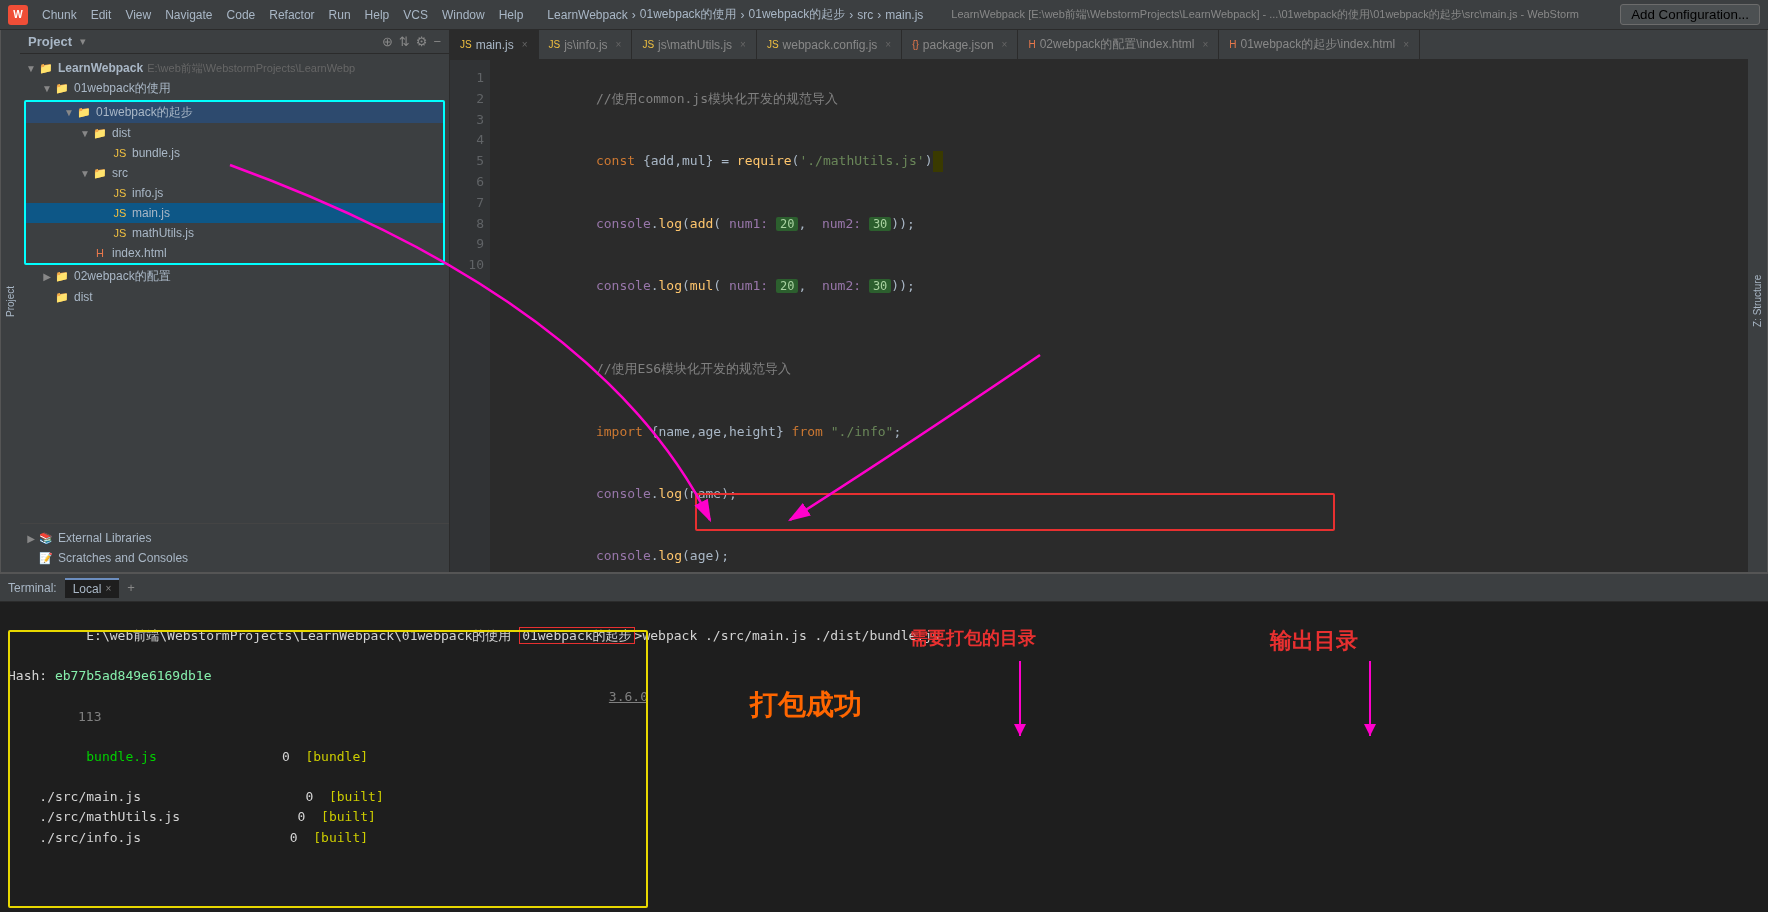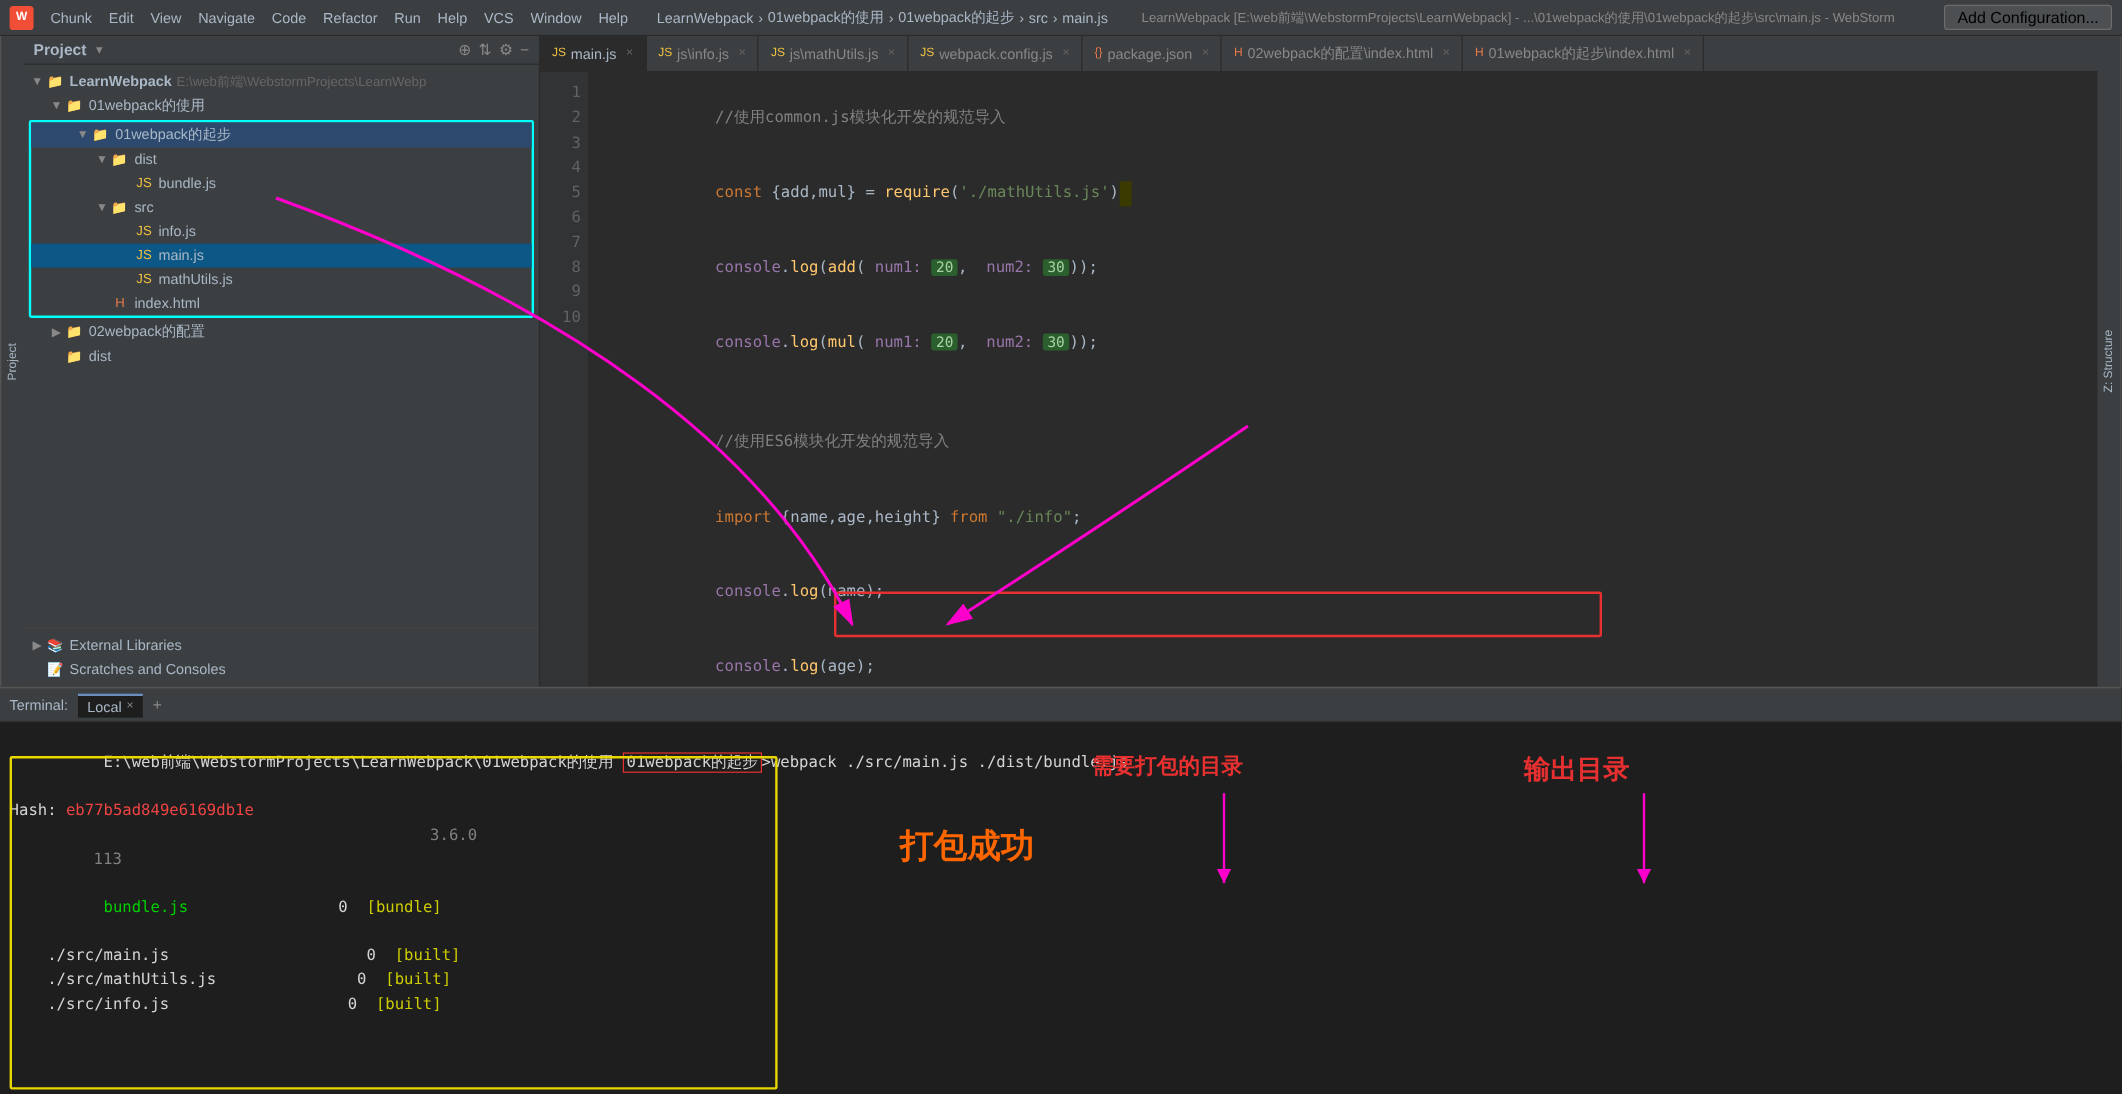--- a/index.html
+++ b/index.html
@@ -346,22 +346,22 @@
       </div>
       <span class="plus-btn">+</span>
     </div>
 
     <div id="terminal-content" style="position: relative;">
 
       <div id="terminal-left">
         <div class="term-line term-white">
           <span>E:\web前端\WebstormProjects\LearnWebpack\01webpack的使用 </span><span style="border: 1px solid #e83030; padding: 0 2px; color: #d4d4d4;">01webpack的起步</span><span>&gt;webpack ./src/main.js ./dist/bundle.js</span>
         </div>
-        <div class="term-line term-white">Hash: <span style="color:#ef4444;">eb77b5ad849e6169db1e</span></div>
-        <div class="term-line term-gray" style="text-align: center; padding-left: 100px;">3.6.0</div>
+        <div class="term-line term-white">Hash: <span style="color:#86efac;">eb77b5ad849e6169db1e</span></div>
+        <div class="term-line term-gray" style="text-align: right; padding-left: 100px; text-decoration: underline;">3.6.0</div>
         <div class="term-line term-gray" style="padding-left: 70px;">113</div>
         <div class="term-line">
           <span class="term-green">bundle.js</span><span class="term-white">                0  </span><span class="term-yellow">[bundle]</span>
         </div>
         <div class="term-line term-white">    ./src/main.js<span style="color:#808080;">                     </span><span class="term-white">0  </span><span class="term-yellow">[built]</span></div>
         <div class="term-line term-white">    ./src/mathUtils.js<span class="term-white">               0  </span><span class="term-yellow">[built]</span></div>
         <div class="term-line term-white">    ./src/info.js<span class="term-white">                   0  </span><span class="term-yellow">[built]</span></div>
 
         <div class="yellow-box" style="top: 24px; left: 0; right: 0; bottom: 0;"></div>
       </div>

